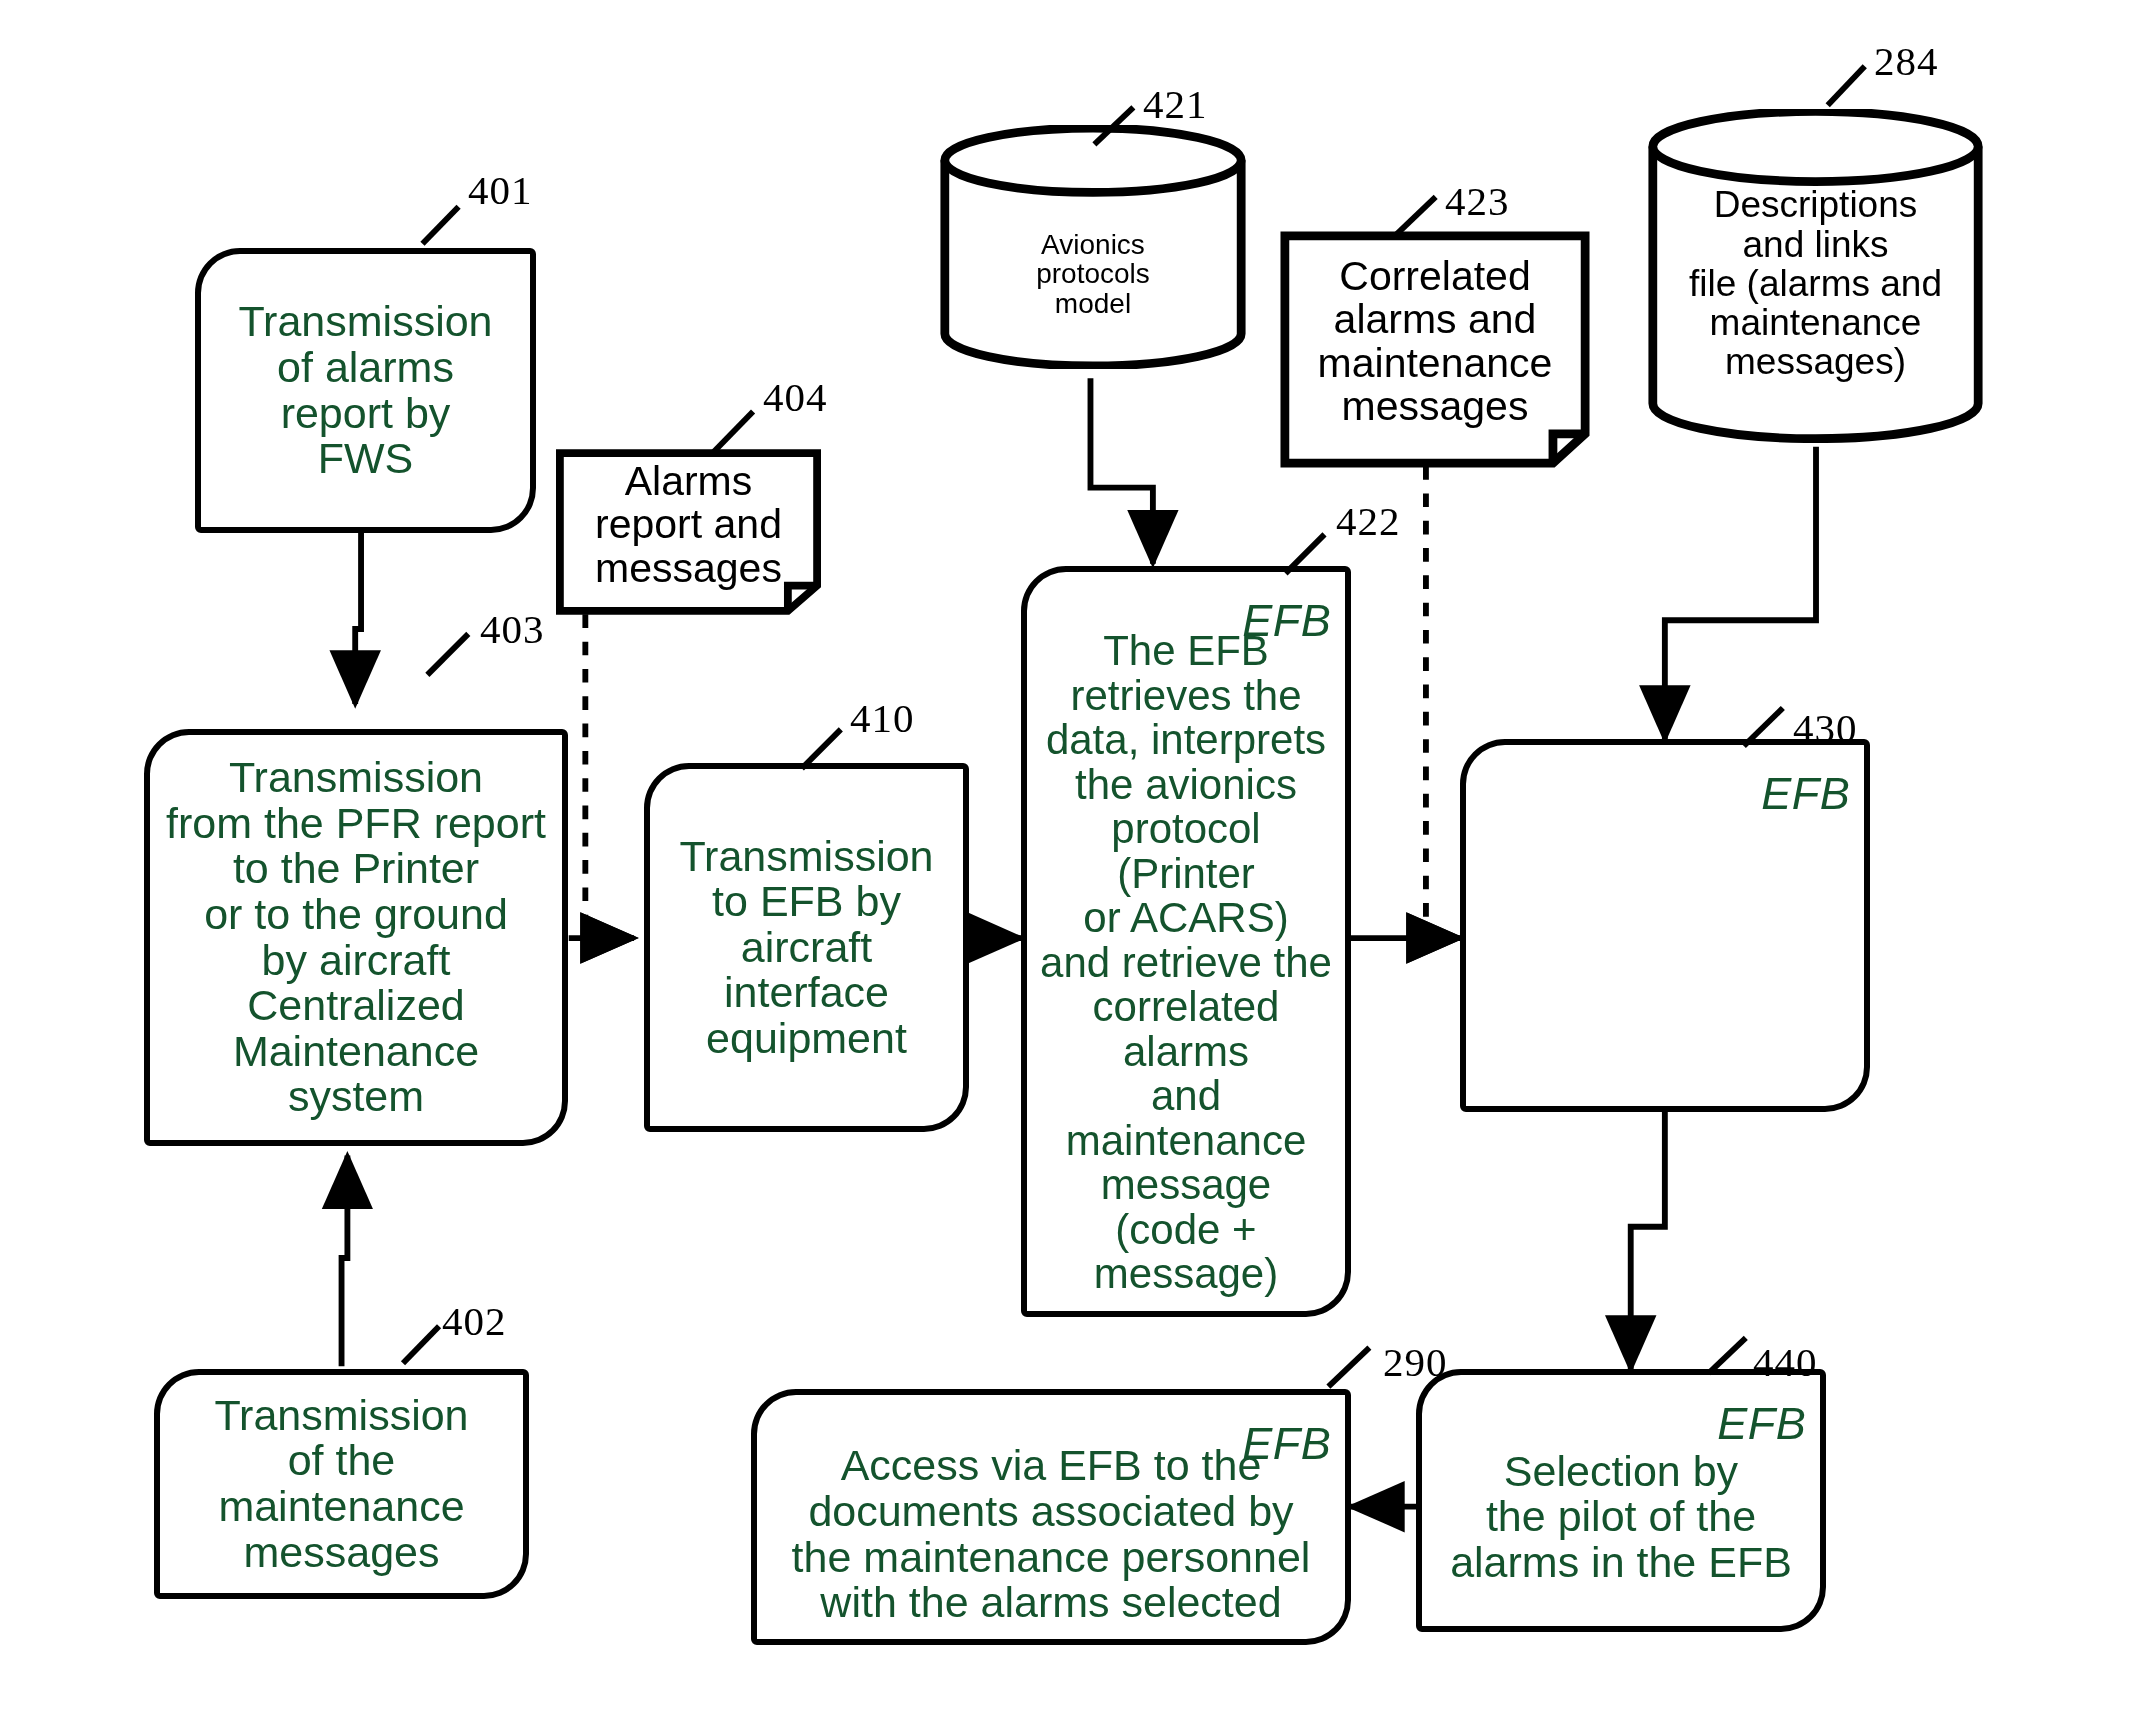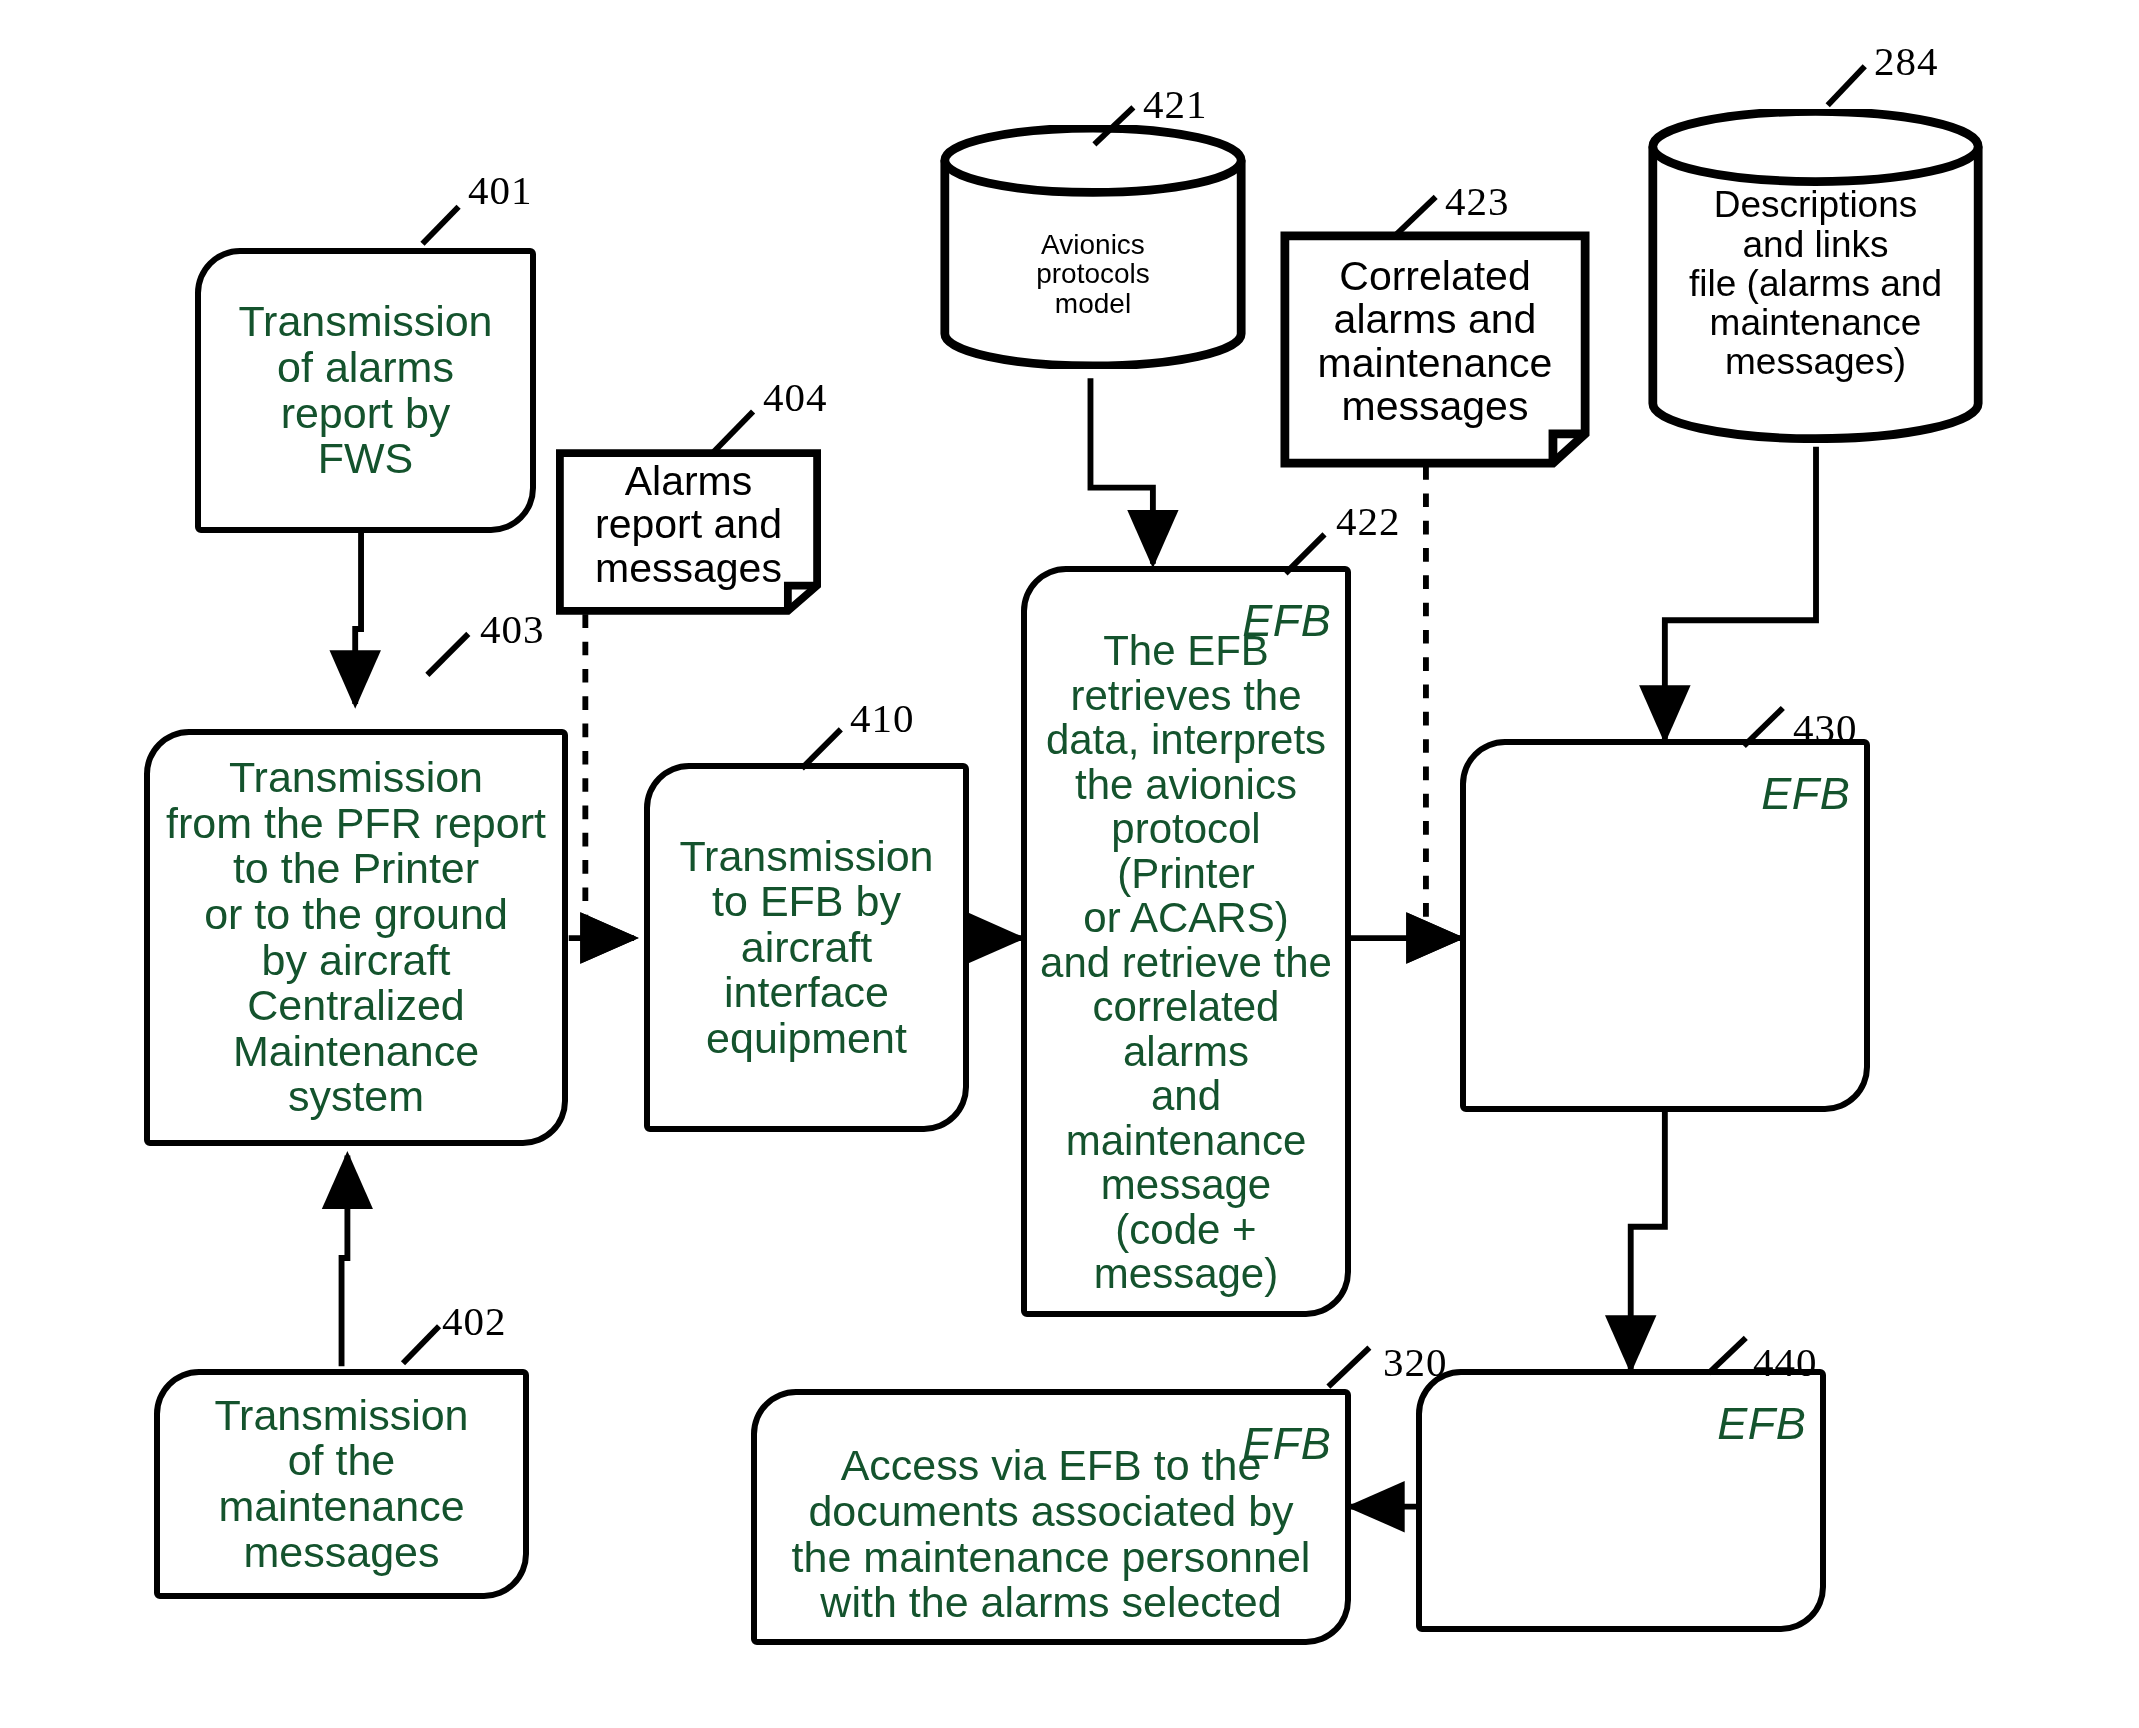--- a/index.html
+++ b/index.html
@@ -295,32 +295,35 @@
   <div class="node proc" style="left:1460px; top:739px; width:410px; height:373px; font-size:43px; padding-top:39px;">
     <span class="efbtag">EFB</span>
   </div>
   <div class="ref" style="left:1793px; top:704px;">430</div>
   <svg class="edges" style="z-index:4;" viewBox="0 0 2194 1772" xmlns="http://www.w3.org/2000/svg">
     <line x1="1788" y1="765" x2="1828" y2="726" stroke="#000" stroke-width="6"></line>
   </svg>
 
   <div class="node proc" style="left:1416px; top:1369px; width:410px; height:263px; font-size:43px; padding-top:33px;">
     <span class="efbtag">EFB</span>
+    <span class="txt">Selection by
+the pilot of the
+alarms in the EFB</span>
   </div>
   <div class="ref" style="left:1753px; top:1338px;">440</div>
   <svg class="edges" style="z-index:4;" viewBox="0 0 2194 1772" xmlns="http://www.w3.org/2000/svg">
     <line x1="1752" y1="1408" x2="1790" y2="1372" stroke="#000" stroke-width="6"></line>
   </svg>
 
   <div class="node proc" style="left:751px; top:1389px; width:600px; height:256px; font-size:43px; padding-top:35px;">
     <span class="efbtag">EFB</span>
     <span class="txt">Access via EFB to the
 documents associated by
 the maintenance personnel
 with the alarms selected</span>
   </div>
-  <div class="ref" style="left:1383px; top:1338px;">320</div>
+  <div class="ref" style="left:1383px; top:1338px;">290</div>
   <svg class="edges" style="z-index:4;" viewBox="0 0 2194 1772" xmlns="http://www.w3.org/2000/svg">
     <line x1="1362" y1="1422" x2="1404" y2="1382" stroke="#000" stroke-width="6"></line>
   </svg>
 
 </div>
 
 
 </body></html>

